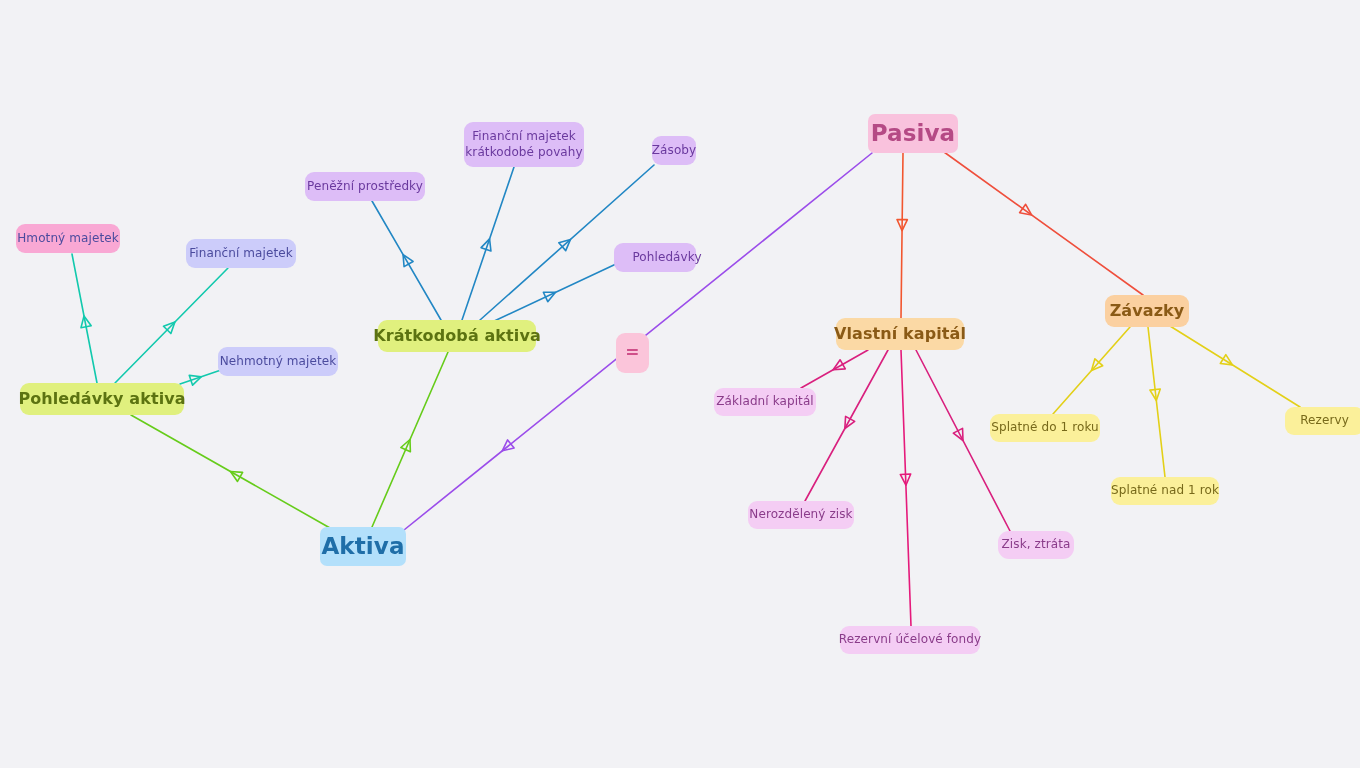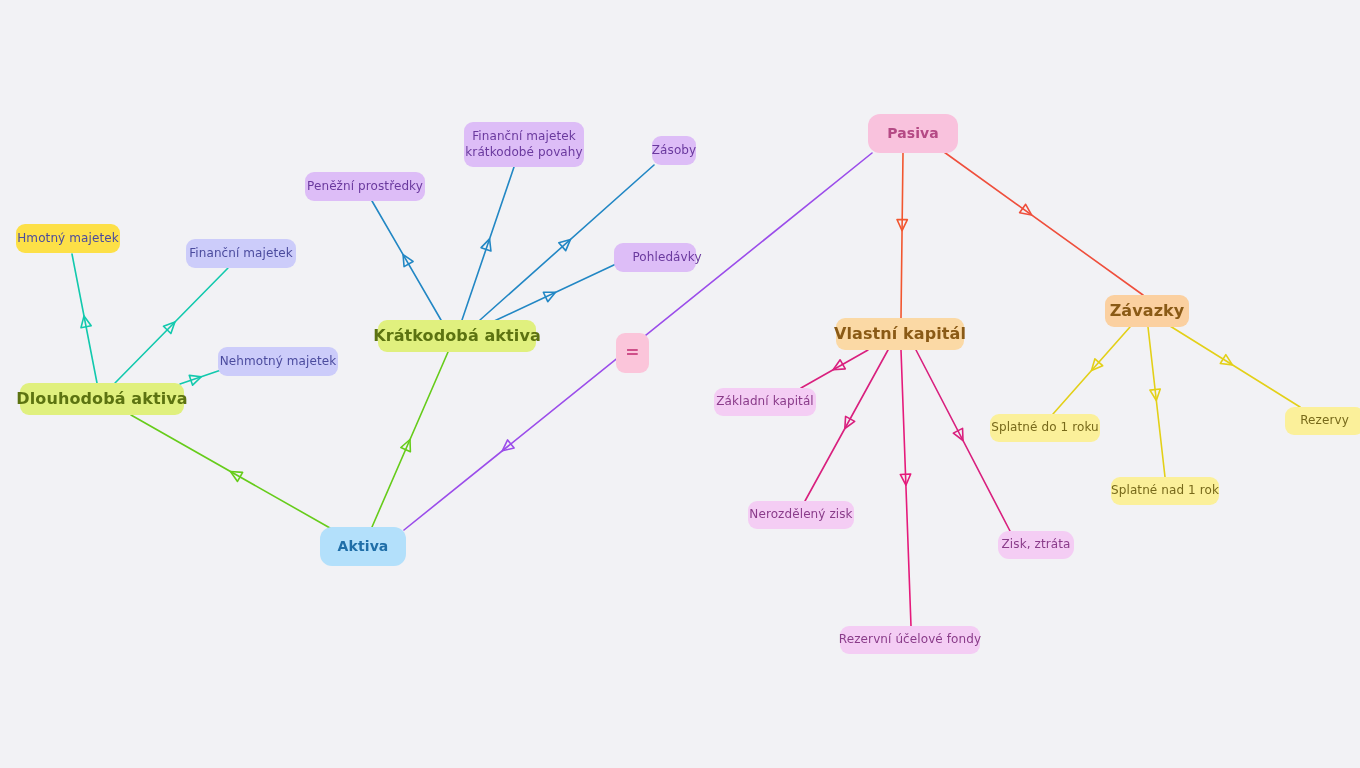--- a/index.html
+++ b/index.html
@@ -35,22 +35,22 @@
     justify-content: center;
     text-align: center;
     border-radius: 9px;
     white-space: pre;
     line-height: 1.28;
     letter-spacing: 0.1px;
     user-select: none;
   }
   .node.root {
     font-weight: bold;
-    font-size: 14px;
-    border-radius: 12px;
+    font-size: 23px;
+    border-radius: 7px;
   }
   .node.branch {
     font-weight: bold;
     font-size: 16px;
     border-radius: 9px;
   }
   .node.leaf {
     font-weight: normal;
     font-size: 12px;
     border-radius: 9px;
@@ -140,25 +140,25 @@
       </g>
       <g>
         <line x1="1170" y1="326" x2="1300" y2="407" stroke="#e3d018" stroke-width="1.6" stroke-linecap="round"></line>
         <polygon points="0,0 -11,-5.2 -11,5.2" fill="none" stroke="#e3d018" stroke-width="1.6" stroke-linejoin="round" transform="translate(1232.4,364.88) rotate(31.92608114174963)"></polygon>
       </g>
     </svg>
   <div id="node-layer">
       <div class="node root" style="left: 320px; top: 527px; width: 86px; height: 39px; background: rgb(179, 224, 251); color: rgb(31, 110, 168);">Aktiva</div>
       <div class="node root" style="left: 868px; top: 114px; width: 90px; height: 39px; background: rgb(249, 194, 221); color: rgb(181, 74, 133);">Pasiva</div>
       <div class="node op" style="left: 616px; top: 333px; width: 33px; height: 40px; background: rgb(251, 197, 218); color: rgb(207, 79, 137);">=</div>
-      <div class="node branch" style="left: 20px; top: 383px; width: 164px; height: 32px; background: rgb(224, 240, 126); color: rgb(92, 115, 17);">Dlouhodobá aktiva</div>
+      <div class="node branch" style="left: 20px; top: 383px; width: 164px; height: 32px; background: rgb(224, 240, 126); color: rgb(92, 115, 17);">Pohledávky aktiva</div>
       <div class="node branch" style="left: 378px; top: 320px; width: 158px; height: 32px; background: rgb(224, 240, 126); color: rgb(92, 115, 17);">Krátkodobá aktiva</div>
       <div class="node branch" style="left: 836px; top: 318px; width: 128px; height: 32px; background: rgb(251, 217, 165); color: rgb(138, 90, 22);">Vlastní kapitál</div>
       <div class="node branch" style="left: 1105px; top: 295px; width: 84px; height: 32px; background: rgb(251, 208, 160); color: rgb(138, 90, 22);">Závazky</div>
-      <div class="node leaf" style="left: 16px; top: 224px; width: 104px; height: 29px; background: #fde047; color: rgb(75, 75, 158);">Hmotný majetek</div>
+      <div class="node leaf" style="left: 16px; top: 224px; width: 104px; height: 29px; background: #f9a8d4; color: rgb(75, 75, 158);">Hmotný majetek</div>
       <div class="node leaf" style="left: 186px; top: 239px; width: 110px; height: 29px; background: rgb(204, 204, 250); color: rgb(75, 75, 158);">Finanční majetek</div>
       <div class="node leaf" style="left: 218px; top: 347px; width: 120px; height: 29px; background: rgb(204, 204, 250); color: rgb(75, 75, 158);">Nehmotný majetek</div>
       <div class="node leaf" style="left: 305px; top: 172px; width: 120px; height: 29px; background: rgb(221, 189, 247); color: rgb(106, 57, 158);">Peněžní prostředky</div>
       <div class="node leaf" style="left: 464px; top: 122px; width: 120px; height: 45px; background: rgb(221, 189, 247); color: rgb(106, 57, 158);">Finanční majetek
 krátkodobé povahy</div>
       <div class="node leaf" style="left: 652px; top: 136px; width: 44px; height: 29px; background: rgb(221, 189, 247); color: rgb(106, 57, 158);">Zásoby</div>
       <div class="node leaf" style="left: 614px; top: 243px; width: 82px; height: 29px; background: rgb(221, 189, 247); color: rgb(106, 57, 158); padding-left: 24px;">Pohledávky</div>
       <div class="node leaf" style="left: 714px; top: 388px; width: 102px; height: 28px; background: rgb(244, 205, 244); color: rgb(138, 60, 138);">Základní kapitál</div>
       <div class="node leaf" style="left: 748px; top: 501px; width: 106px; height: 28px; background: rgb(244, 205, 244); color: rgb(138, 60, 138);">Nerozdělený zisk</div>
       <div class="node leaf" style="left: 840px; top: 626px; width: 140px; height: 28px; background: rgb(244, 205, 244); color: rgb(138, 60, 138);">Rezervní účelové fondy</div>

